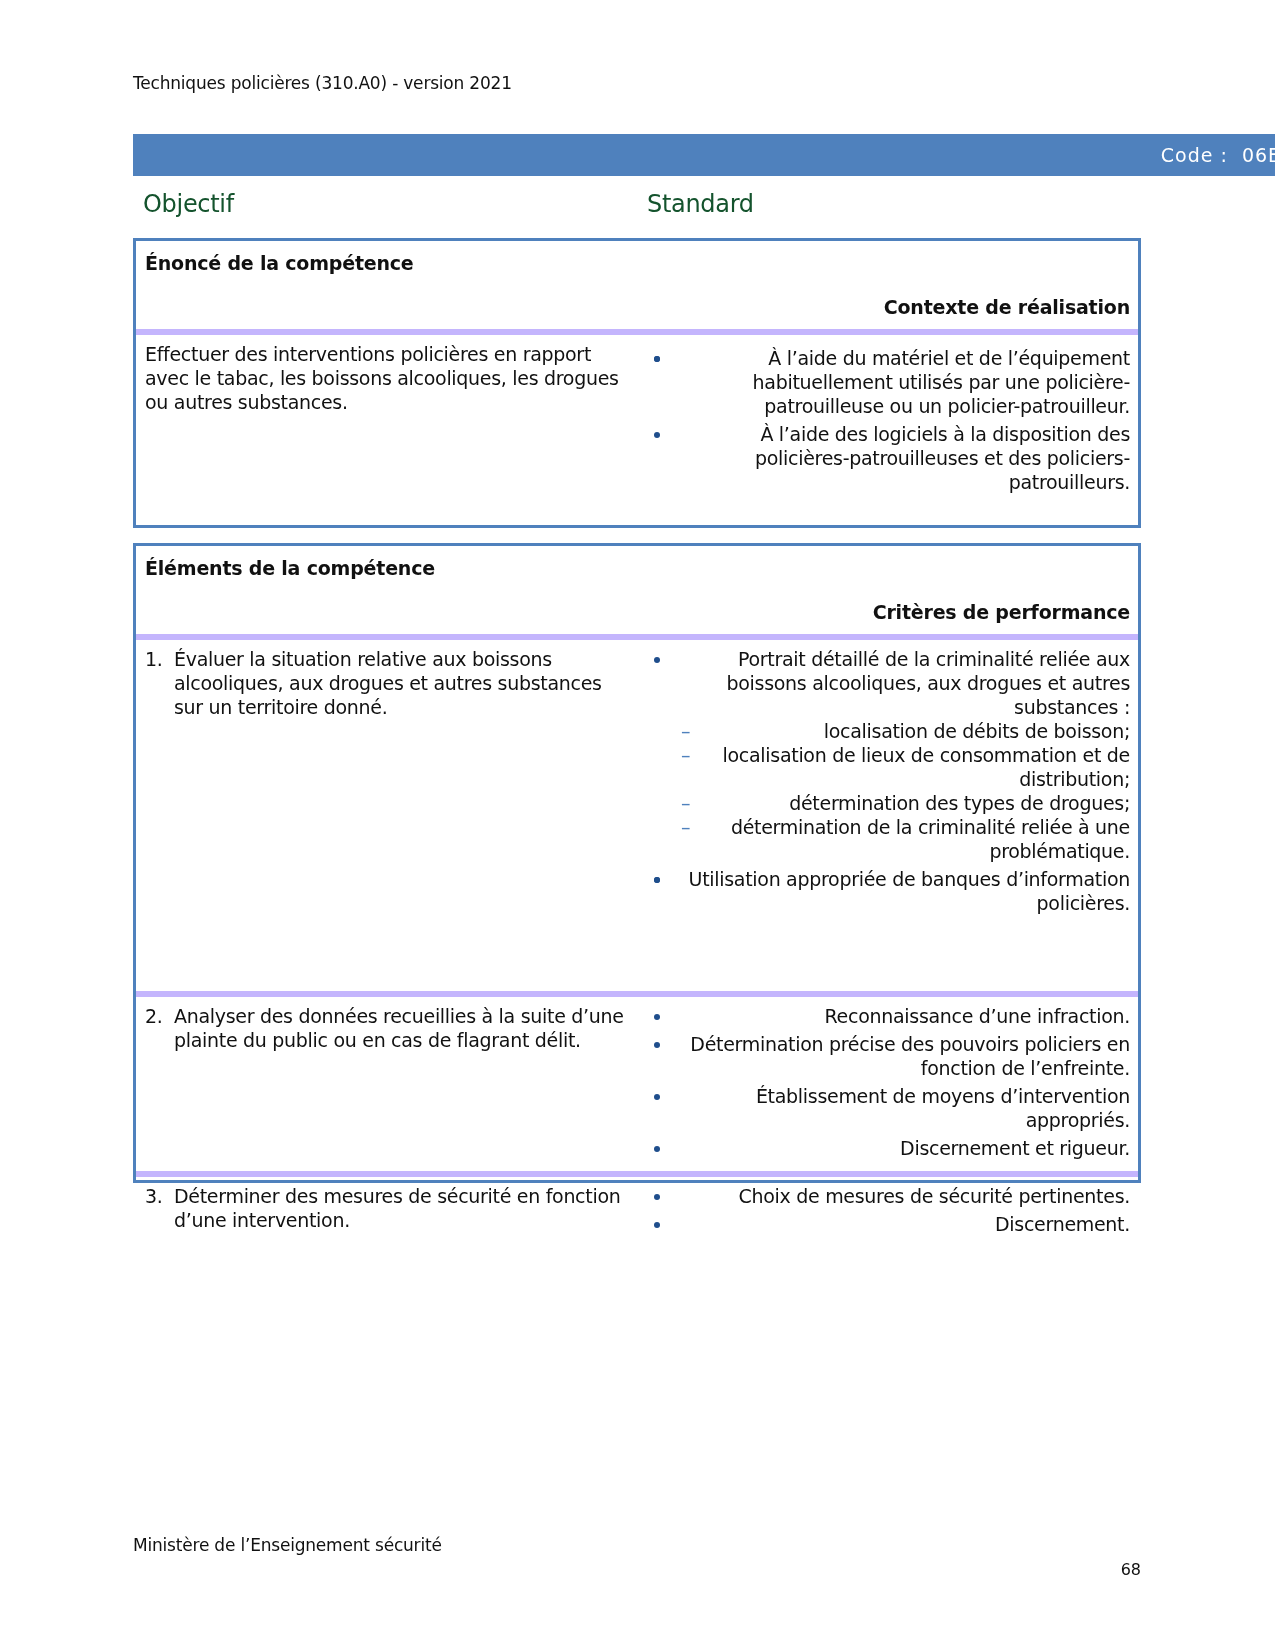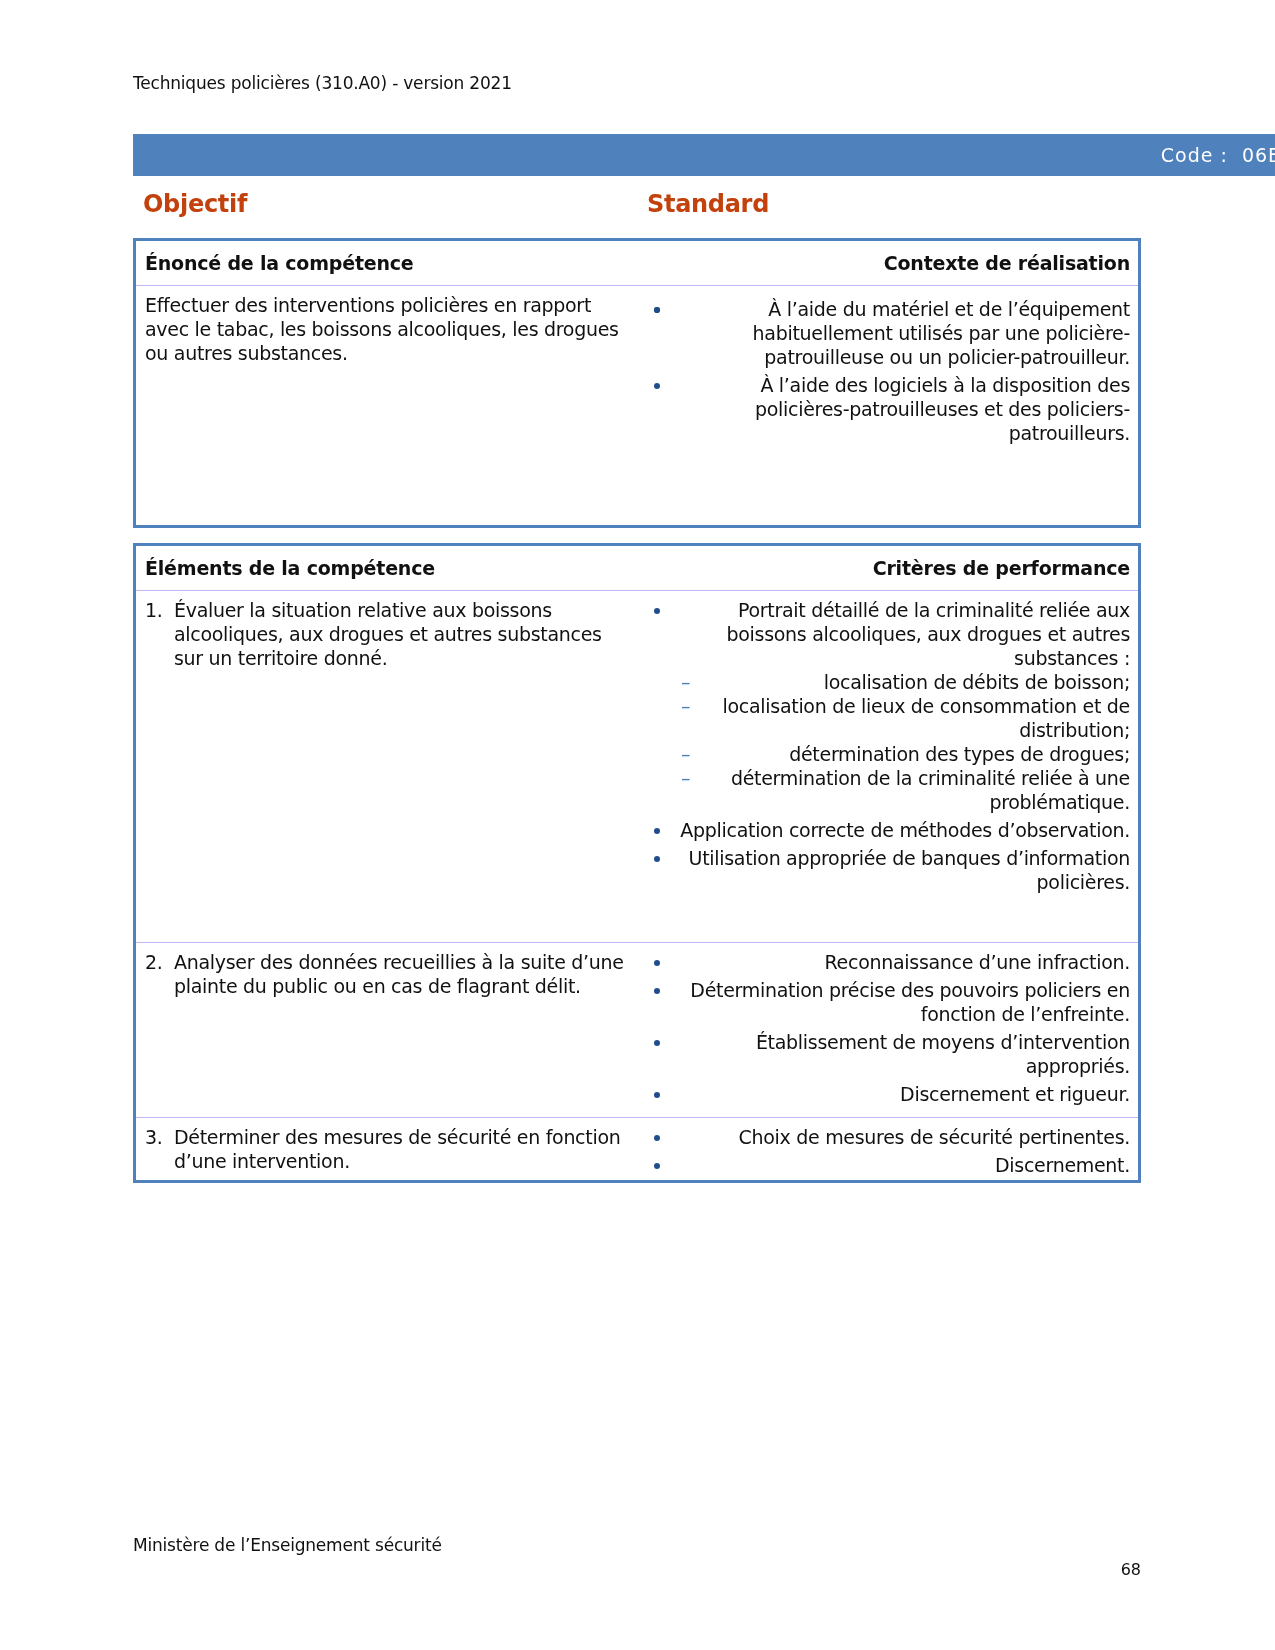--- a/index.html
+++ b/index.html
@@ -13,31 +13,31 @@
   }
   .code-bar {
     position: absolute; left: 133px; top: 134px; width: 1172px; height: 42px;
     background: #4f81bd; color: #fff; box-sizing: border-box;
     display: flex; align-items: center; justify-content: flex-end;
     padding-right: 12px; font-size: 19px; letter-spacing: 1px;
   }
   .code-bar .val { margin-left: 14px; }
   .section-heads {
     position: absolute; left: 133px; top: 190px; width: 1008px; height: 30px;
-    font-weight: bold; color: #c2410c; font-size: 24px; letter-spacing: -0.3px;
+    font-weight: normal; color: #14532d; font-size: 24px; letter-spacing: -0.3px;
   }
   .section-heads .h-left { position: absolute; left: 10px; top: 0; }
   .section-heads .h-right { position: absolute; left: 514px; top: 0; text-align: center; }
 
   .tbl {
     position: absolute; left: 133px; width: 1008px; box-sizing: border-box;
     border: 3px solid #4f81bd; border-collapse: collapse;
   }
-  .tbl .row { display: flex; border-top: 1px solid #c4b5fd; }
-  .tbl .row:first-child { border-top: none; }
+  .tbl .row { display: flex; border-top: 6px solid #c4b5fd; }
+  .tbl .row:first-child { border-top: none; flex-direction: column; }
   .tbl .cell-l { width: 505px; box-sizing: border-box; padding: 0 8px 0 9px; }
   .tbl .cell-r { flex: 1; box-sizing: border-box; padding: 0 8px 0 9px; text-align: right; }
   .tbl .hdr .cell-l, .tbl .hdr .cell-r {
     font-weight: bold; font-size: 19px; height: 44px; line-height: 44px;
     letter-spacing: -0.2px;
   }
   .body-text { font-size: 19px; line-height: 24px; letter-spacing: -0.3px; }
   .tbl .cell-l.body-text { padding-top: 7px; }
   .tbl .cell-r.body-text { padding-top: 7px; padding-bottom: 4px; }
 
@@ -110,21 +110,21 @@
     <div class="cell-r body-text">
       <ul class="bul">
         <li><span class="dot"></span><span>Portrait détaillé de la criminalité reliée aux boissons alcooliques, aux drogues et autres substances :</span>
           <ul class="dash">
             <li><span class="dash-mark">–</span><span>localisation de débits de boisson;</span></li>
             <li><span class="dash-mark">–</span><span>localisation de lieux de consommation et de distribution;</span></li>
             <li><span class="dash-mark">–</span><span>détermination des types de drogues;</span></li>
             <li><span class="dash-mark">–</span><span>détermination de la criminalité reliée à une problématique.</span></li>
           </ul>
         </li>
-        <li><span class="dot"></span><span>Application correcte de méthodes d’observation.</span></li>
+        <li><span class="dot"></span></li>
         <li><span class="dot"></span><span>Utilisation appropriée de banques d’information policières.</span></li>
       </ul>
     </div>
   </div>
 
   <div class="row" style="height:174px;">
     <div class="cell-l body-text">
       <div class="num-item">
         <span class="num">2.</span>
         <span>Analyser des données recueillies à la suite d’une plainte du public ou en cas de flagrant délit.</span>

